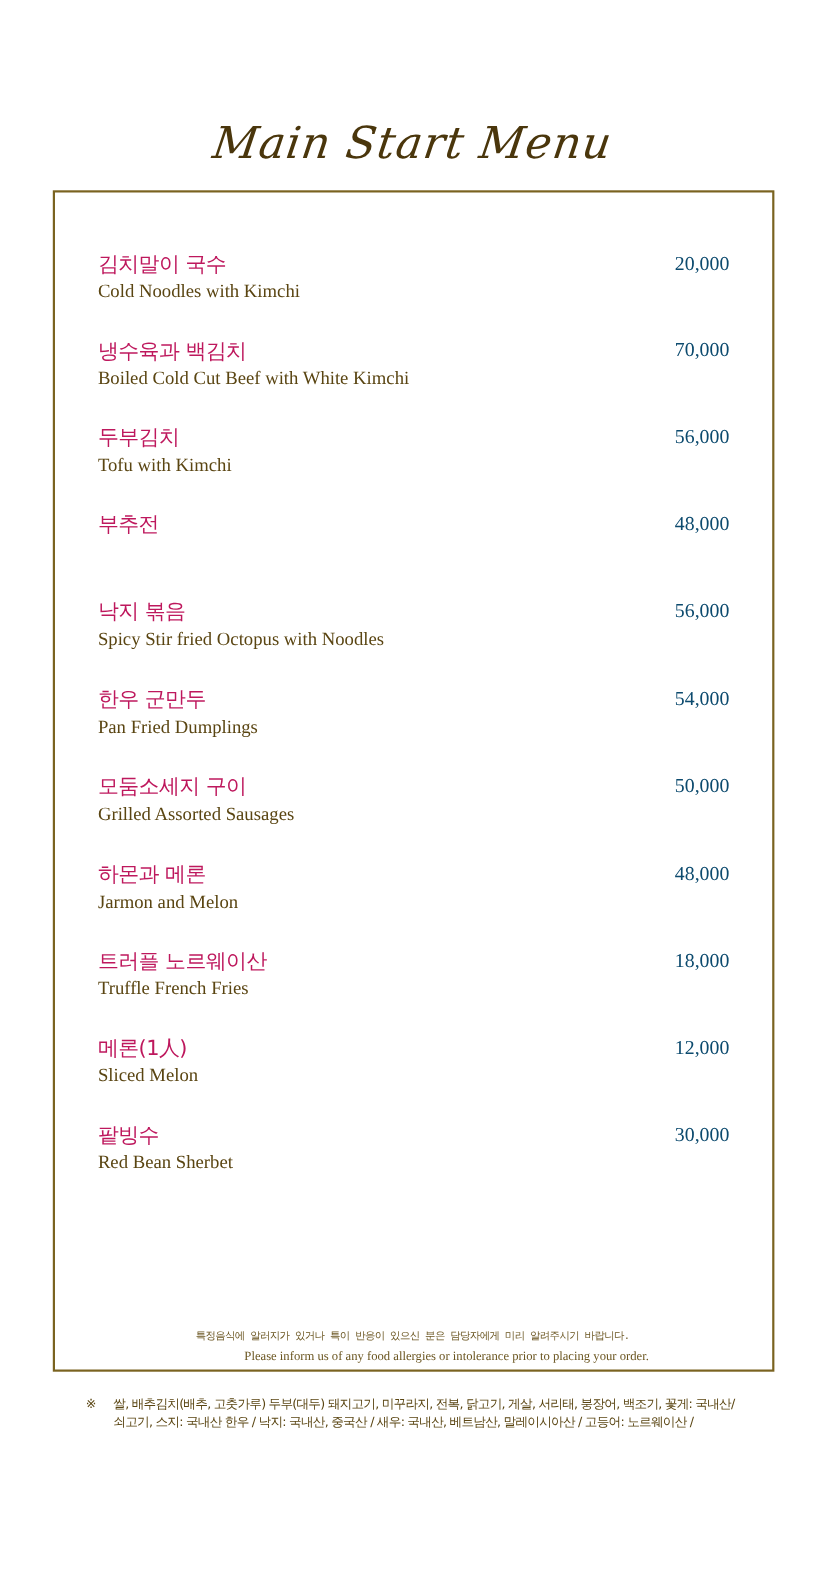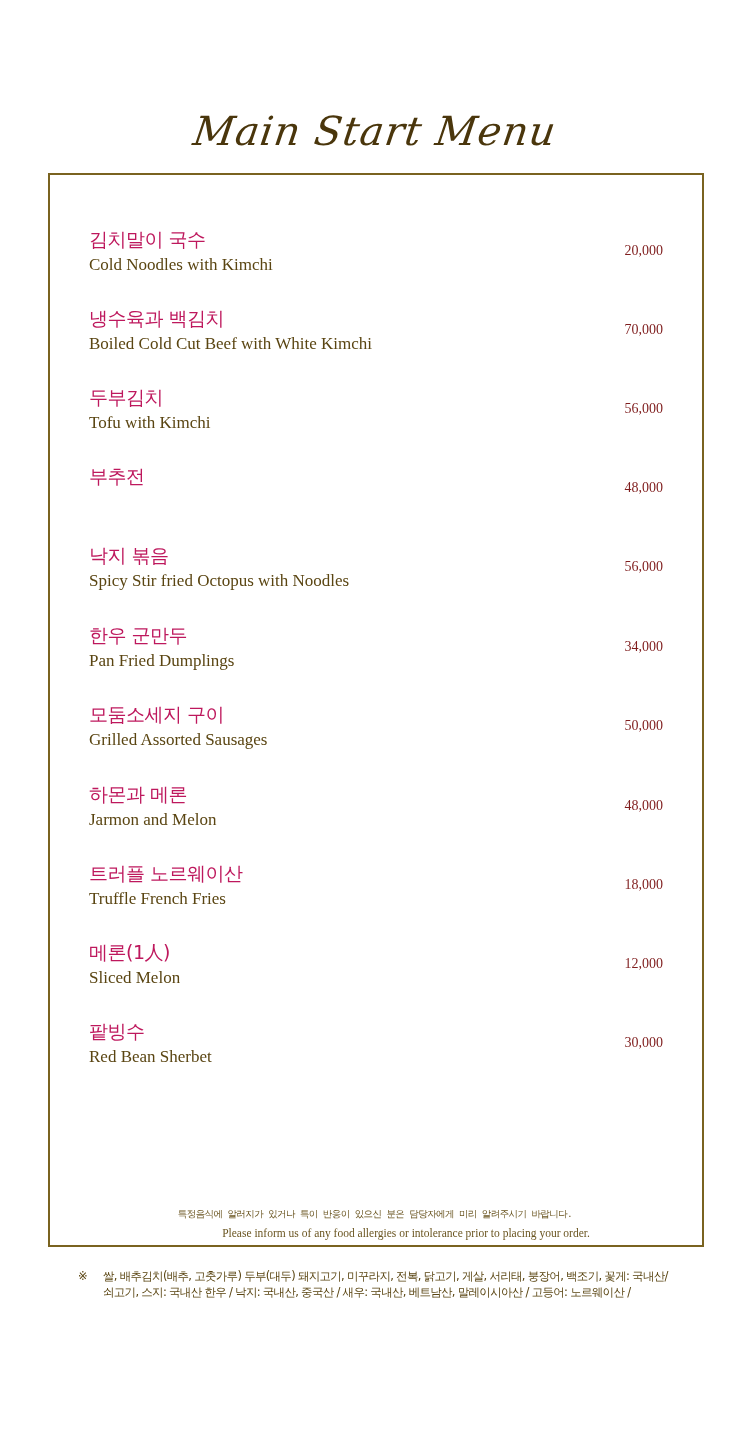--- a/index.html
+++ b/index.html
@@ -7,21 +7,21 @@
          font-family: "Liberation Serif", "DejaVu Serif", serif; color: #5a4512; }
   .title { position: absolute; left: 0; top: 108px; width: 750px; text-align: center;
            font-family: "DejaVu Serif", serif; font-style: italic; font-size: 40px;
            letter-spacing: 1px; color: #4a360c; transform: skewX(-8deg); }
   .frame { position: absolute; left: 48px; top: 173px; width: 652px; height: 1070px;
            border: 2px solid #7a6320; box-sizing: content-box; }
   .item { position: absolute; left: 89px; width: 574px; height: 60px; }
   .kr { position: absolute; left: 0; top: 0; font-family: "DejaVu Sans", sans-serif;
         font-size: 19px; color: #be185d; letter-spacing: -0.5px; }
   .en { position: absolute; left: 0; top: 28px; font-size: 17px; color: #5a4512; }
-  .price { position: absolute; right: 0; top: 16px; font-size: 14px; color: #7f1d1d; }
+  .price { position: absolute; right: 0; top: 2px; font-size: 18px; color: #0c4a6e; }
   .notice-kr { position: absolute; left: 48px; width: 654px; top: 1208px; text-align: center;
                font-family: Liberation Mono, monospace; font-size: 9.5px; color: #6a5520; letter-spacing: -0.6px; }
   .notice-en { position: absolute; left: 48px; width: 716px; top: 1227px; text-align: center;
                font-size: 11.5px; color: #6a5520; }
   .origin { position: absolute; left: 78px; top: 1268px; width: 620px;
             font-family: "DejaVu Sans", sans-serif; font-size: 11.5px; line-height: 16px;
             color: #5a4512; letter-spacing: -0.7px; }
   .origin .mark { position: absolute; left: 0; top: 0; }
   .origin .lines { position: absolute; left: 25px; top: 0; width: 600px; }
   .origin .line { display: block; white-space: nowrap; }
@@ -54,21 +54,21 @@
     <span class="price">48,000</span>
   </div>
   <div class="item" style="top:543px">
     <span class="kr">낙지 볶음</span>
     <span class="en">Spicy Stir fried Octopus with Noodles</span>
     <span class="price">56,000</span>
   </div>
   <div class="item" style="top:623px">
     <span class="kr">한우 군만두</span>
     <span class="en">Pan Fried Dumplings</span>
-    <span class="price">34,000</span>
+    <span class="price">54,000</span>
   </div>
   <div class="item" style="top:702px">
     <span class="kr">모둠소세지 구이</span>
     <span class="en">Grilled Assorted Sausages</span>
     <span class="price">50,000</span>
   </div>
   <div class="item" style="top:782px">
     <span class="kr">하몬과 메론</span>
     <span class="en">Jarmon and Melon</span>
     <span class="price">48,000</span>

